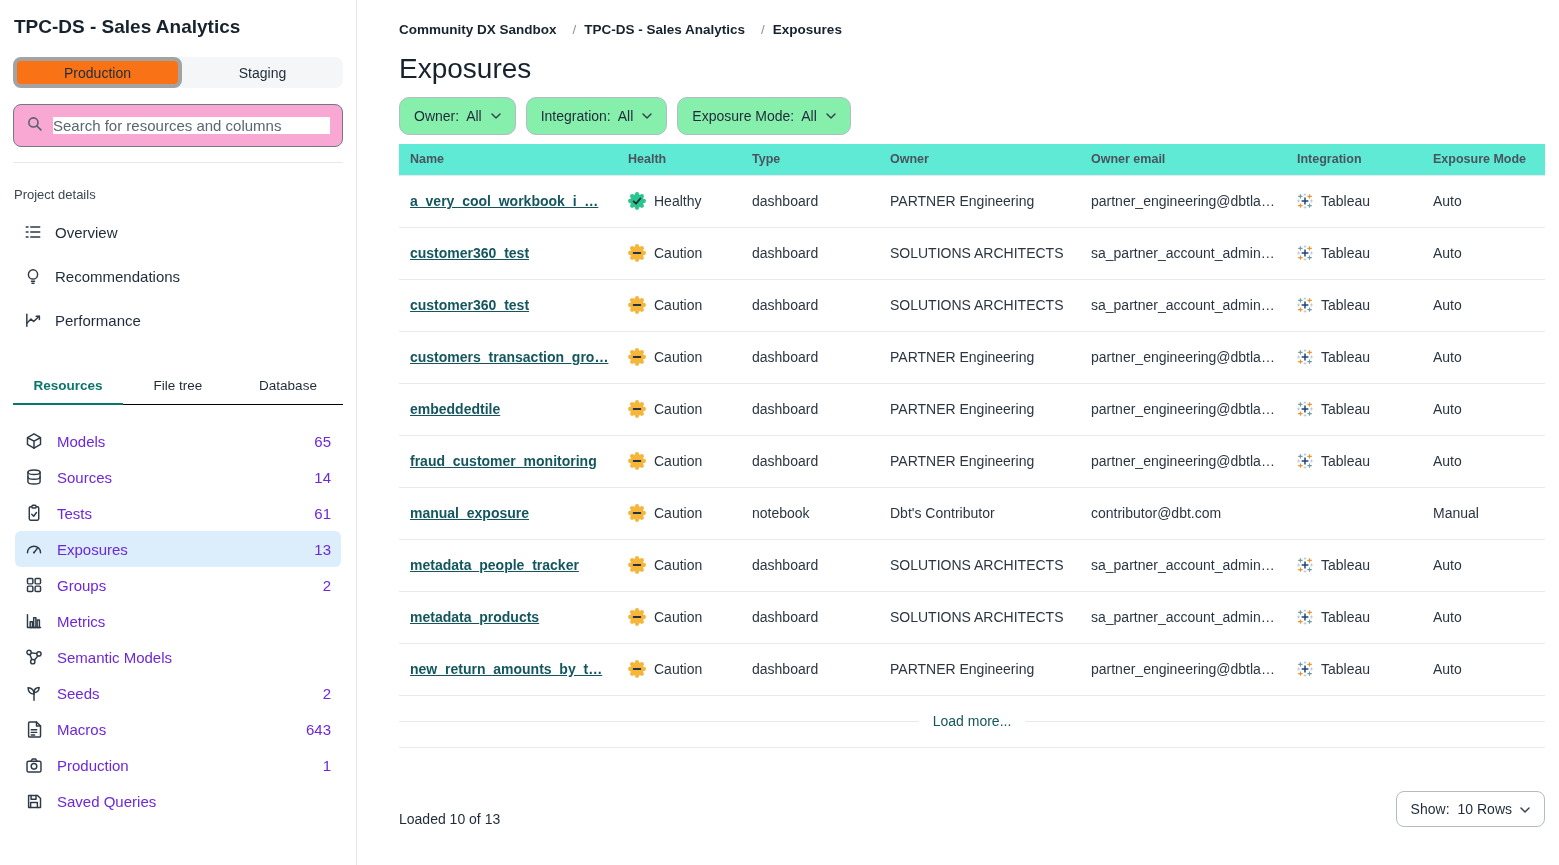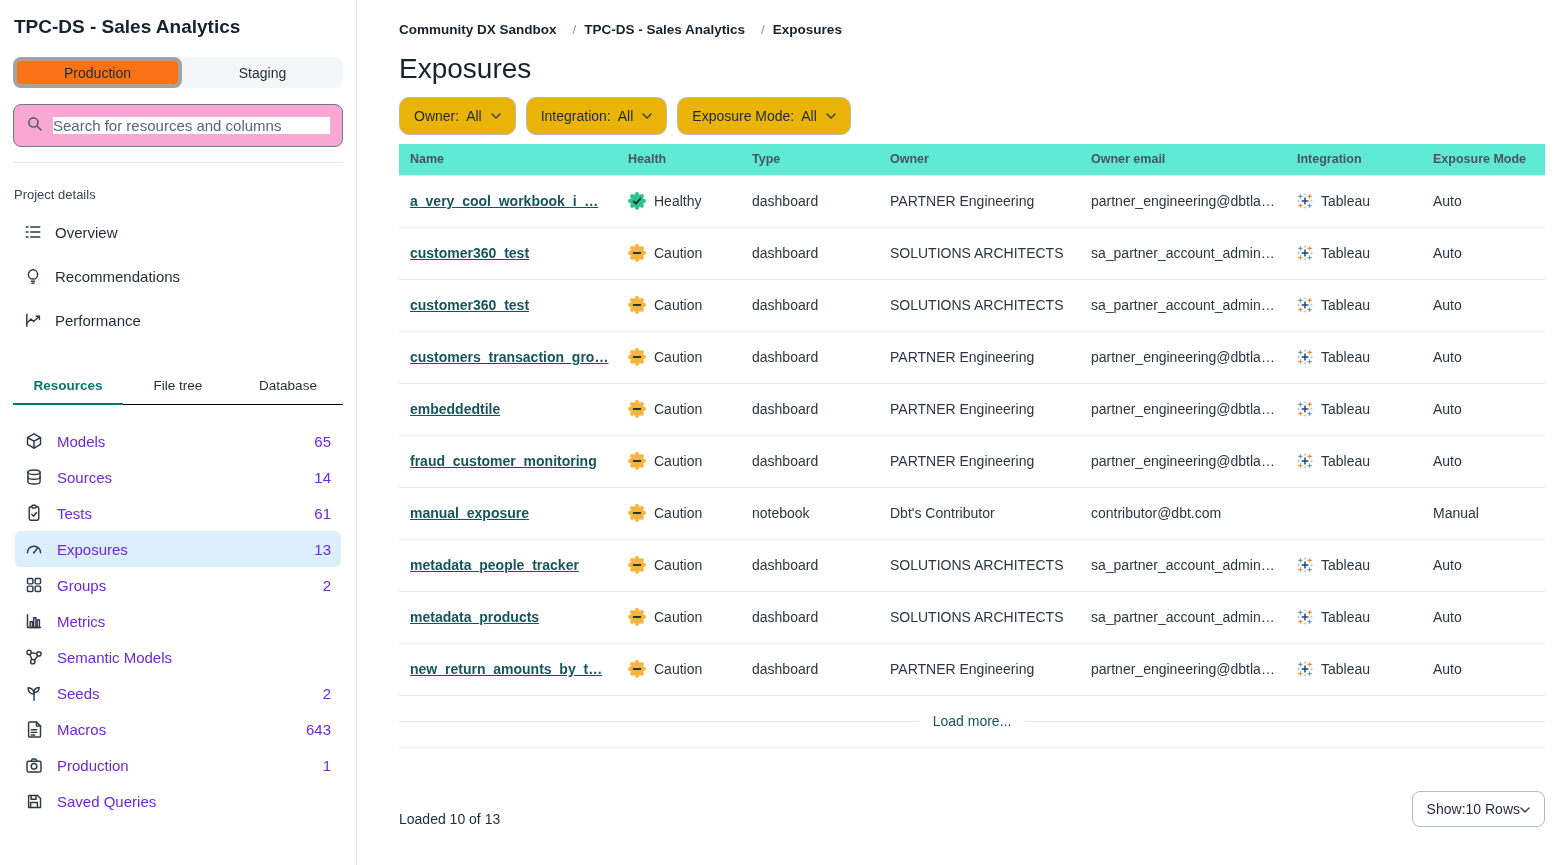--- a/index.html
+++ b/index.html
@@ -46,40 +46,40 @@
 
   .breadcrumb { display:flex; align-items:center; gap:8px; font-size:13.5px; font-weight:700; color:#16232E; }
   .breadcrumb .crumb-wrap { display:flex; align-items:center; gap:16px; }
   .breadcrumb .sep { color:#8A94A0; font-weight:400; }
   .breadcrumb .crumb-wrap:last-child .sep { display:none; }
   .breadcrumb .crumb { cursor:pointer; }
 
   .page-title { font-size:28px; font-weight:500; color:#16232E; margin-top:16px; }
 
   .filters { display:flex; gap:10px; margin-top:12px; }
-  .filter-btn { display:flex; align-items:center; gap:7px; height:38px; padding:0 14px; border:1px solid #B4BBC4; border-radius:10px; background:#eab308; font-size:14px; color:#1F2B3A; cursor:pointer; font-family:"Liberation Sans",sans-serif; }
+  .filter-btn { display:flex; align-items:center; gap:7px; height:38px; padding:0 14px; border:1px solid #B4BBC4; border-radius:10px; background:#86efac; font-size:14px; color:#1F2B3A; cursor:pointer; font-family:"Liberation Sans",sans-serif; }
   .filter-btn .chev { display:flex; margin-left:2px; }
 
   table.exposures { border-collapse:collapse; table-layout:fixed; width:100%; margin-top:9px; }
   col.c1{width:218px} col.c2{width:124px} col.c3{width:138px} col.c4{width:201px} col.c5{width:206px} col.c6{width:136px} col.c7{width:123px}
   thead th { background:#5eead4; height:31px; text-align:left; font-size:12.5px; font-weight:700; color:#4A545F; padding-left:11px; border-bottom:1px solid #E7EAEC; }
   tbody td { height:52px; border-bottom:1px solid #E7EAEC; font-size:14px; color:#2B3642; padding-left:11px; white-space:nowrap; overflow:hidden; }
   td.c-name a { color:#14565E; font-weight:700; text-decoration:underline; cursor:pointer; }
   .cell-flex { display:flex; align-items:center; gap:8px; }
   .badge { width:18px; height:18px; display:flex; }
   .int-icon { width:16px; height:16px; display:flex; }
   .int-icon:empty { display:none; }
 
   .load-more-row { height:52px; display:flex; align-items:center; gap:14px; border-bottom:1px solid #E7EAEC; }
   .load-more-row .line { flex:1; height:1px; background:#E7EAEC; }
   .load-more-link { color:#14565E; font-size:14px; cursor:pointer; white-space:nowrap; }
 
   .table-footer { margin-top:43px; display:flex; align-items:flex-end; justify-content:space-between; }
   .loaded-status { font-size:14px; color:#1F2B3A; }
-  .show-btn { display:flex; align-items:center; height:36px; padding:0 14px; border:1px solid #B4BBC4; border-radius:8px; background:#fff; font-size:14px; color:#1F2B3A; cursor:pointer; font-family:"Liberation Sans",sans-serif; }
+  .show-btn { display:flex; align-items:center; gap:8px; height:36px; padding:0 14px; border:1px solid #B4BBC4; border-radius:8px; background:#fff; font-size:14px; color:#1F2B3A; cursor:pointer; font-family:"Liberation Sans",sans-serif; }
 </style>
 </head>
 <body>
 
 <aside class="sidebar">
   <div class="proj-title">TPC-DS - Sales Analytics</div>
 
   <div class="env-toggle">
 
       <div class="env-tab active">Production</div>

